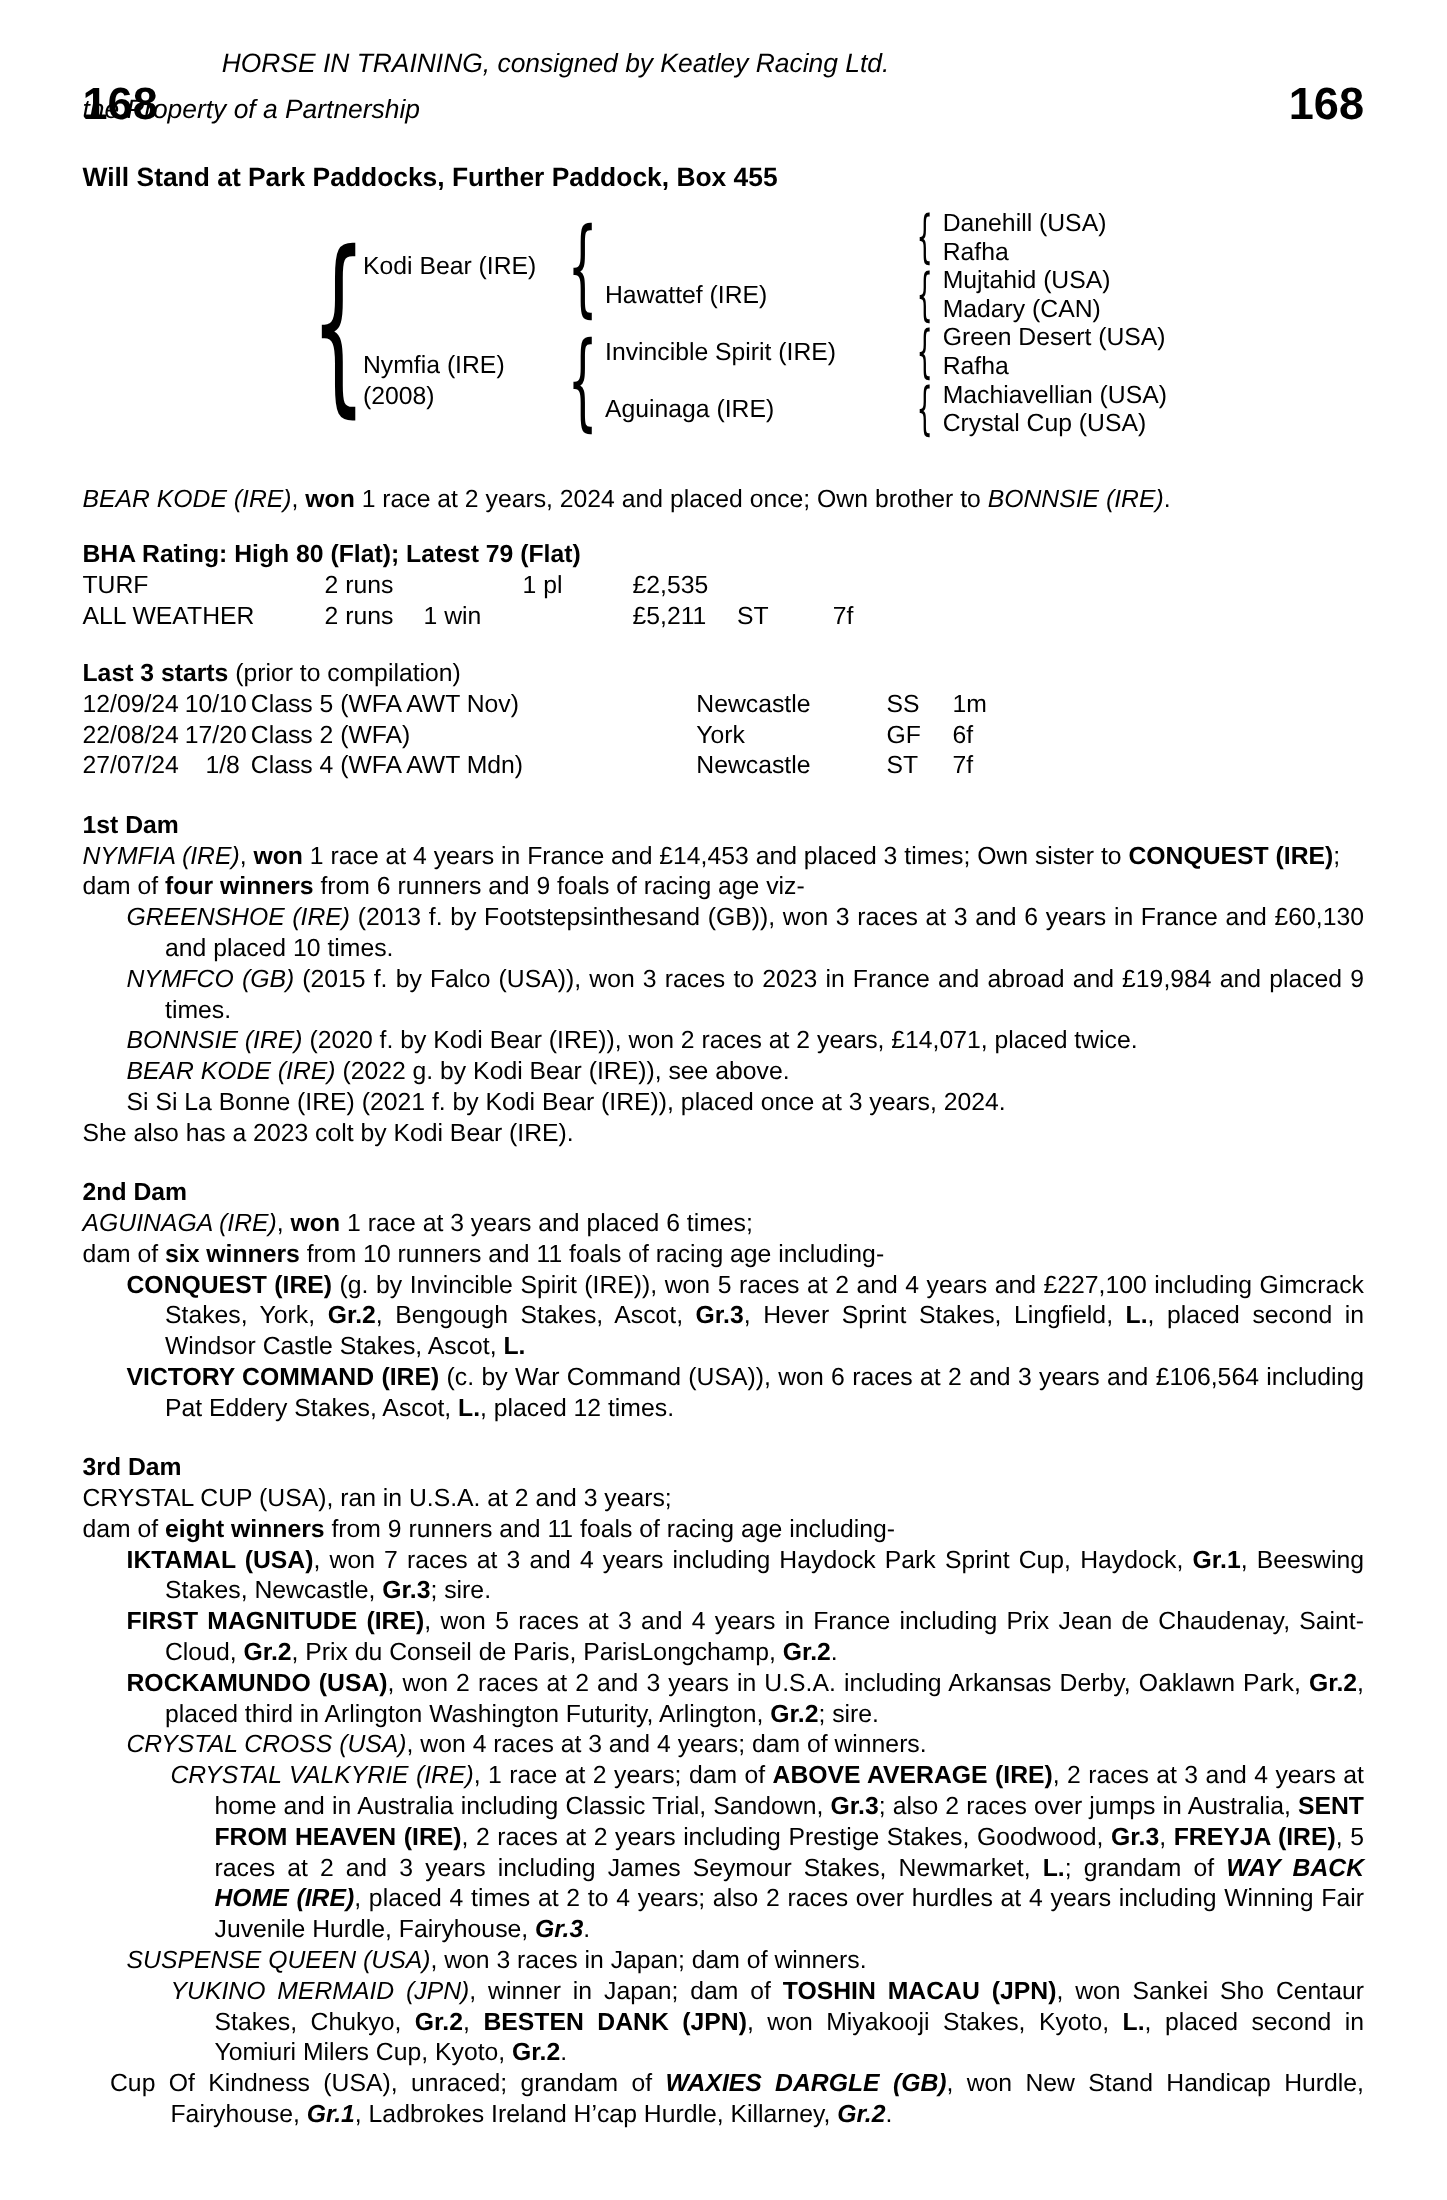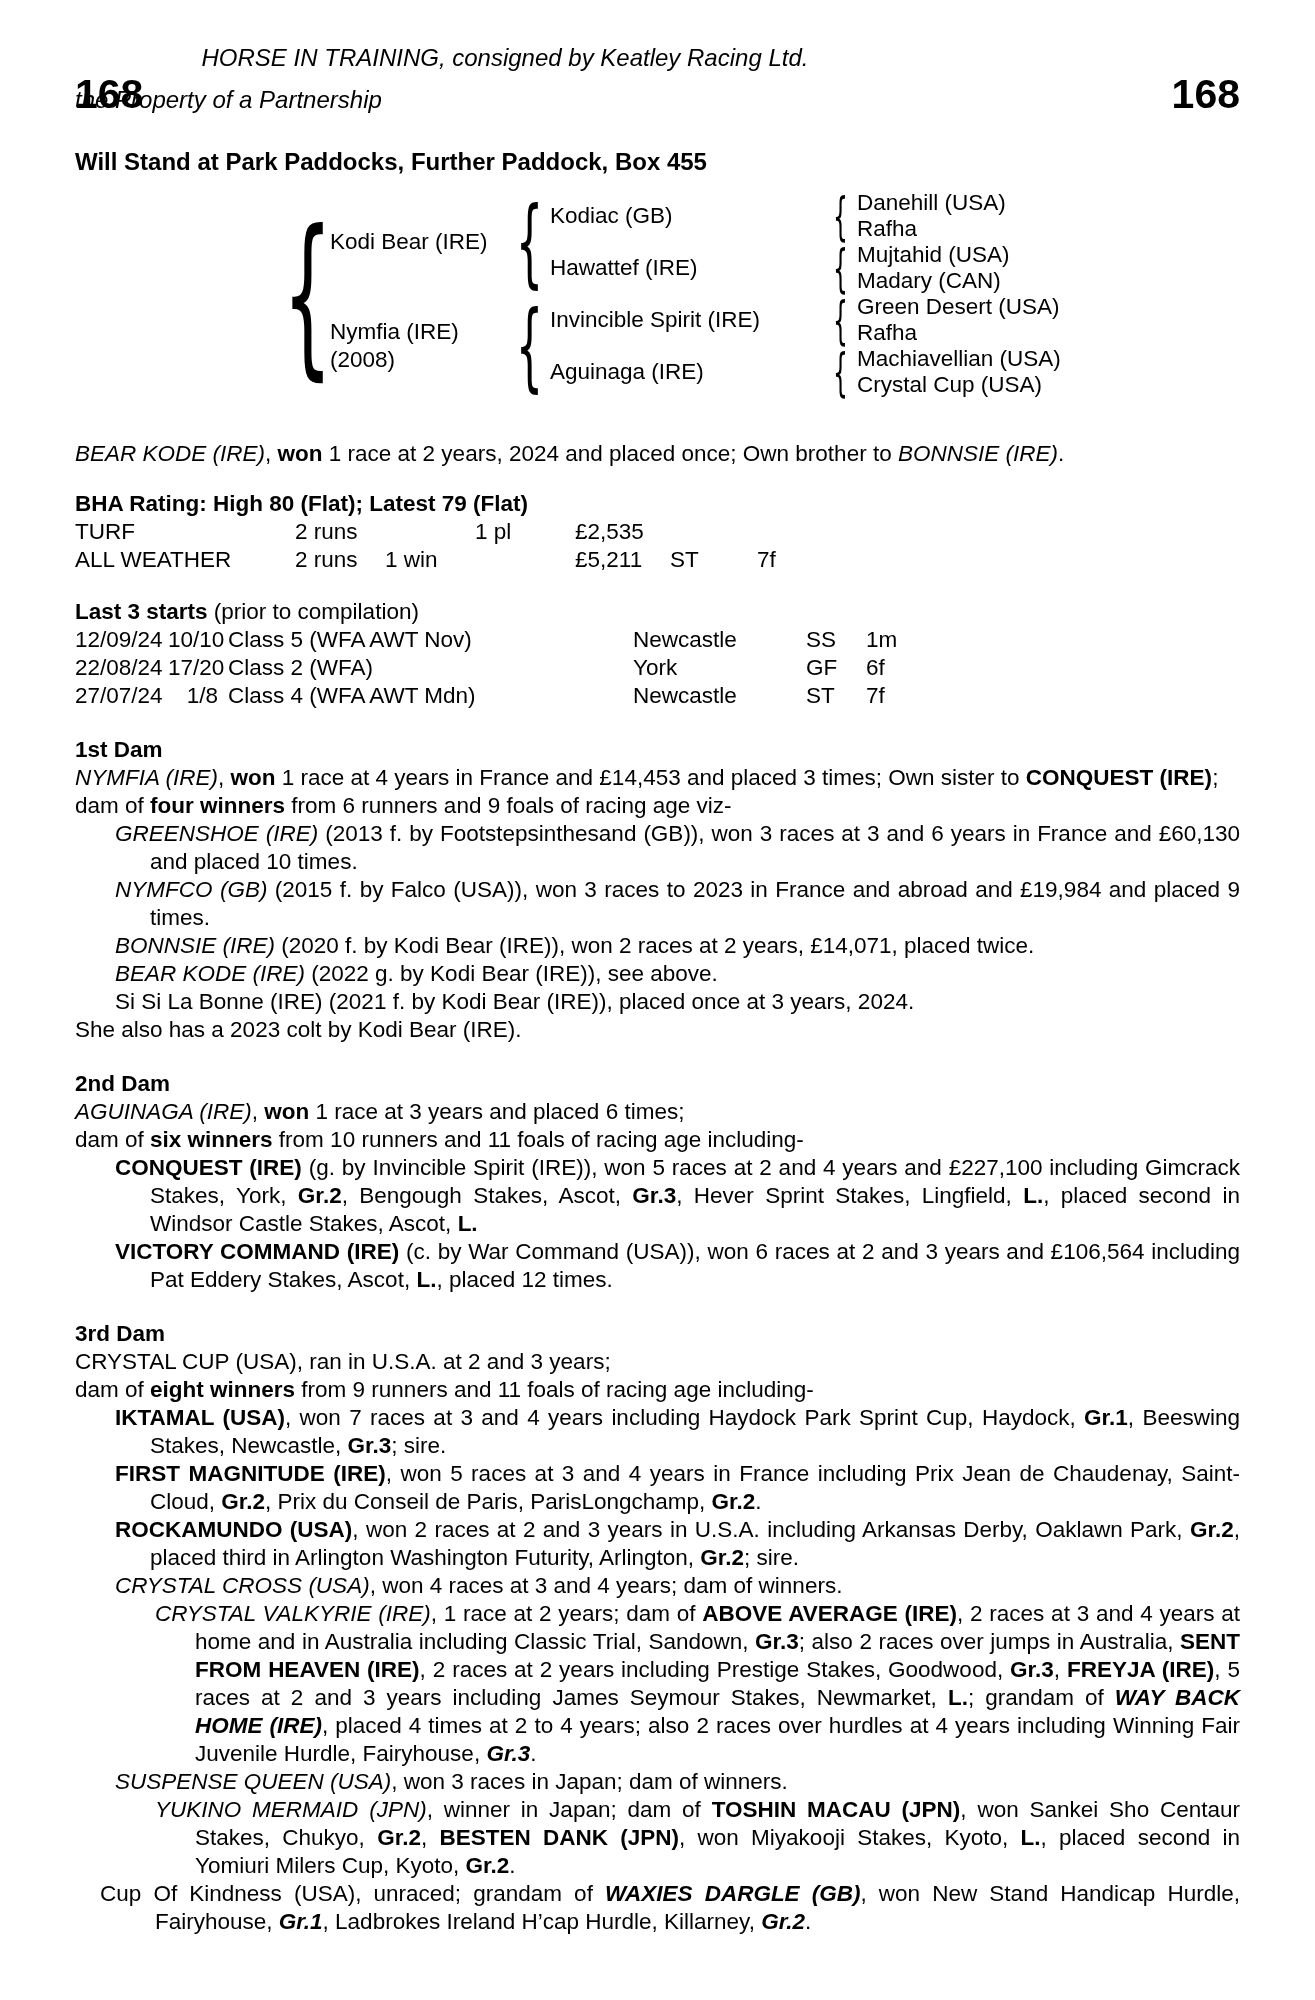--- a/index.html
+++ b/index.html
@@ -97,21 +97,20 @@
       <div>Nymfia (IRE)</div>
       <div>(2008)</div>
     </div>
     <div class="brace b-med1">
         <span>{</span>
       </div>
     <div class="brace b-med2">
         <span>{</span>
       </div>
 
-    <div class="gen2 r12">Kodiac (GB)</div>
     <div class="gen2 r34">Hawattef (IRE)</div>
     <div class="gen2 r56">Invincible Spirit (IRE)</div>
     <div class="gen2 r78">Aguinaga (IRE)</div>
 
     <div class="brace b-sm b-sm1">
         <span>{</span>
       </div>
     <div class="brace b-sm b-sm2">
         <span>{</span>
       </div>

